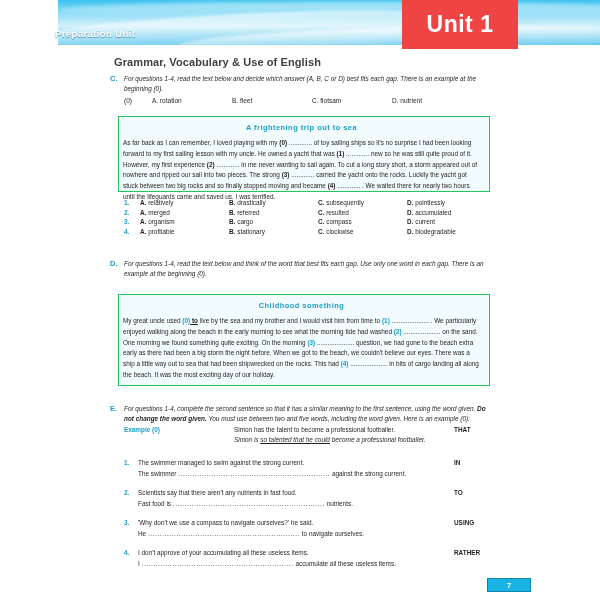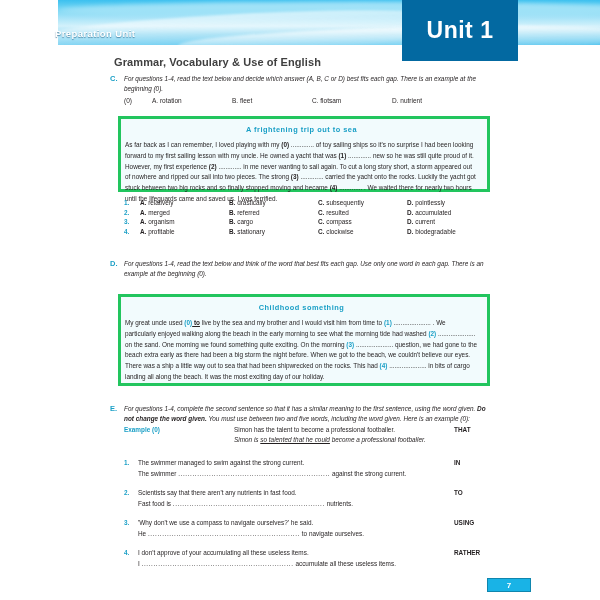--- a/index.html
+++ b/index.html
@@ -65,22 +65,22 @@
     font-size: 9.5px;
     font-weight: bold;
     color: #ffffff;
     letter-spacing: .4px;
     text-shadow: 0 1px 1px rgba(0,70,110,.55);
     z-index: 5;
   }
   .unit-box {
     position: absolute;
     left: 402px; top: 0px;
-    width: 116px; height: 61px;
-    background: #0369a1;
+    width: 116px; height: 49px;
+    background: #ef4444;
     z-index: 6;
     display: flex;
     align-items: center;
     justify-content: center;
   }
   .unit-box span {
     color: #ffffff;
     font-size: 23px;
     font-weight: bold;
     letter-spacing: .5px;
@@ -119,21 +119,21 @@
     font-size: 6.5px;
     color: #231f20;
     display: flex;
   }
   .ex-row .lbl { width: 28px; }
   .ex-row .opt { width: 80px; }
 
   
   .textbox {
     position: absolute;
-    border: 3px solid #22c55e;
+    border: 1px solid #22c55e;
     background: #f2fbfd;
     padding: 6px 9px 7px 4px;
   }
   .textbox .tb-title {
     text-align: center;
     font-size: 7.4px;
     font-weight: bold;
     color: #1a9fc6;
     letter-spacing: .5px;
     margin-bottom: 6px;

